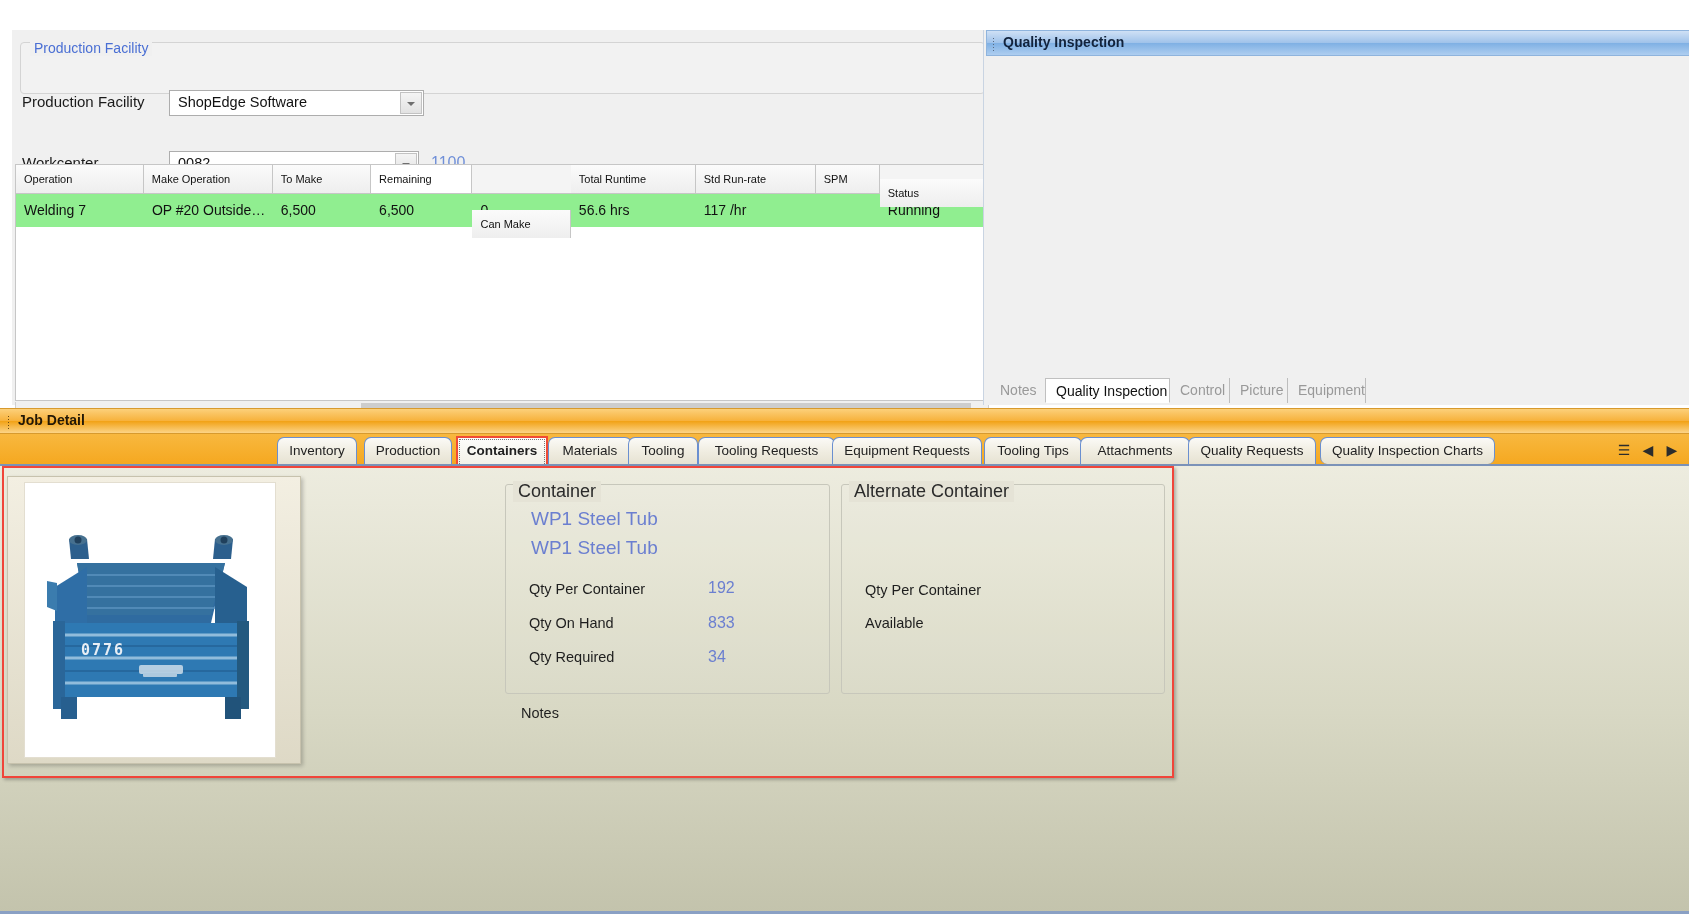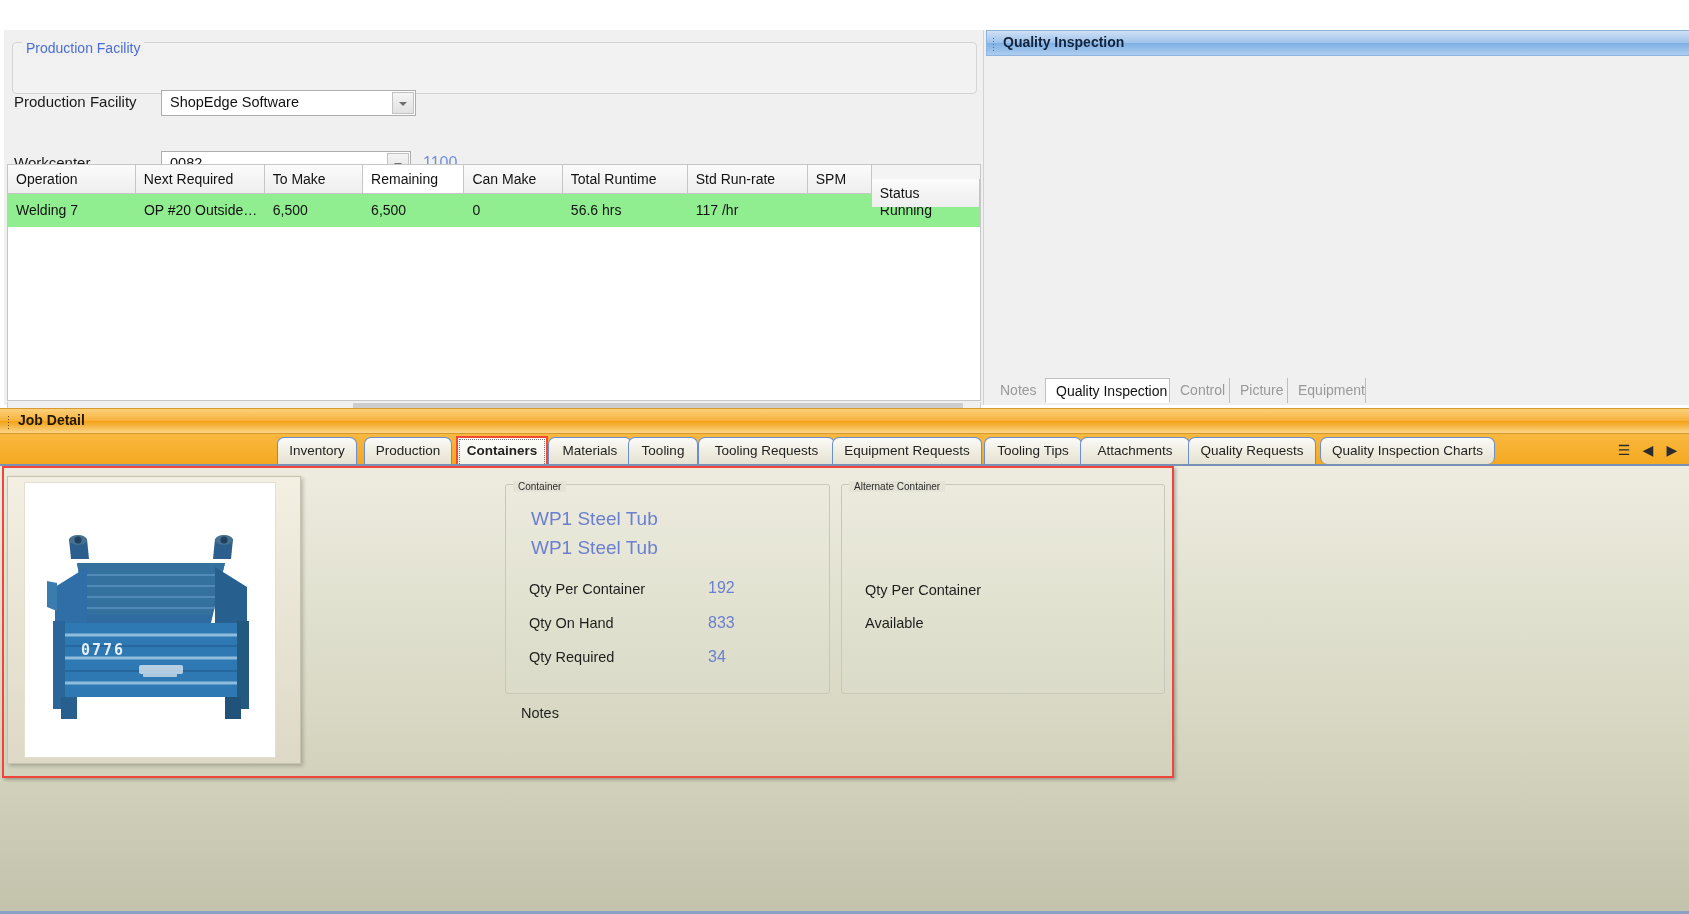--- a/index.html
+++ b/index.html
@@ -36,21 +36,21 @@
     position: absolute; right: 10px; top: 4px;
     width: 22px; height: 22px; line-height: 22px;
     text-align: center;
     font-size: 17px; font-weight: bold; color: #111;
     cursor: pointer;
     font-family: "Liberation Sans", sans-serif;
   }
 
   
   .left-panel {
-    position: absolute; left: 4px; top: 30px;
+    position: absolute; left: 12px; top: 30px;
     width: 981px; height: 375px;
     background: #f0f0f0;
   }
   .fieldset-facility {
     position: absolute; left: 8px; top: 12px;
     width: 963px; height: 50px;
     border: 1px solid #d4d4d4;
     border-radius: 4px;
     background: #f2f2f2;
   }
@@ -114,21 +114,21 @@
   .grid-header {
     position: relative;
     height: 28px;
     background: #f4f4f4;
     border-bottom: 1px solid #c6c6c6;
     display: flex;
   }
   .gh {
     position: relative;
     height: 28px; line-height: 28px;
-    font-size: 14px; color: #111;
+    font-size: 11px; color: #111;
     padding-left: 8px;
     box-sizing: border-box;
     border-right: 1px solid #c6c6c6;
     background: linear-gradient(to bottom,#fbfbfb,#eeeeee);
     white-space: nowrap;
     overflow: hidden;
   }
   .gh.hot { background: #ffffff; }
   .grid-row {
     display: flex;
@@ -347,21 +347,21 @@
   
   .groupbox {
     position: absolute;
     border: 1px solid #c7c7bb;
     border-radius: 3px;
     box-sizing: border-box;
     background: rgba(255,255,255,0.04);
   }
   .groupbox-legend {
     position: absolute;
-    font-size: 10px; color: #2b2b2b;
+    font-size: 18px; color: #2b2b2b;
     padding: 0 5px;
     background: #e5e3d6;
     white-space: nowrap;
   }
   #gb-container { left: 505px; top: 484px; width: 325px; height: 210px; }
   #gb-container-legend { left: 513px; top: 481px; }
   #gb-alt { left: 841px; top: 484px; width: 324px; height: 210px; }
   #gb-alt-legend { left: 849px; top: 481px; }
 
   .cval-title {
@@ -407,24 +407,24 @@
     <div class="combo" id="combo-workcenter">
       <span class="cval">0082</span>
       <span class="carrow"></span>
     </div>
 
     <div class="wc-number">1100</div>
 
     <div class="grid">
       <div class="grid-header" id="grid-header">
           <div class="gh" style="width: 130px;">Operation</div>
-          <div class="gh" style="width: 131px;">Next Required</div>
+          <div class="gh" style="width: 131px;">Make Operation</div>
           <div class="gh" style="width: 100px;">To Make</div>
           <div class="gh hot" style="width: 103px;">Remaining</div>
-          <div class="gh" style="width: 100px;">Can Make</div>
+          <div class="gh" style="width: 100px; margin-top: 45px;">Can Make</div>
           <div class="gh" style="width: 127px;">Total Runtime</div>
           <div class="gh" style="width: 122px;">Std Run-rate</div>
           <div class="gh" style="width: 65px;">SPM</div>
           <div class="gh" style="width: 110px; margin-top: 14px;">Status</div>
         </div>
       <div id="grid-rows">
           <div class="grid-row">
             <div class="gc" style="width: 130px;">Welding 7</div>
             <div class="gc" style="width: 131px;">OP  #20  Outside…</div>
             <div class="gc" style="width: 100px;">6,500</div>

